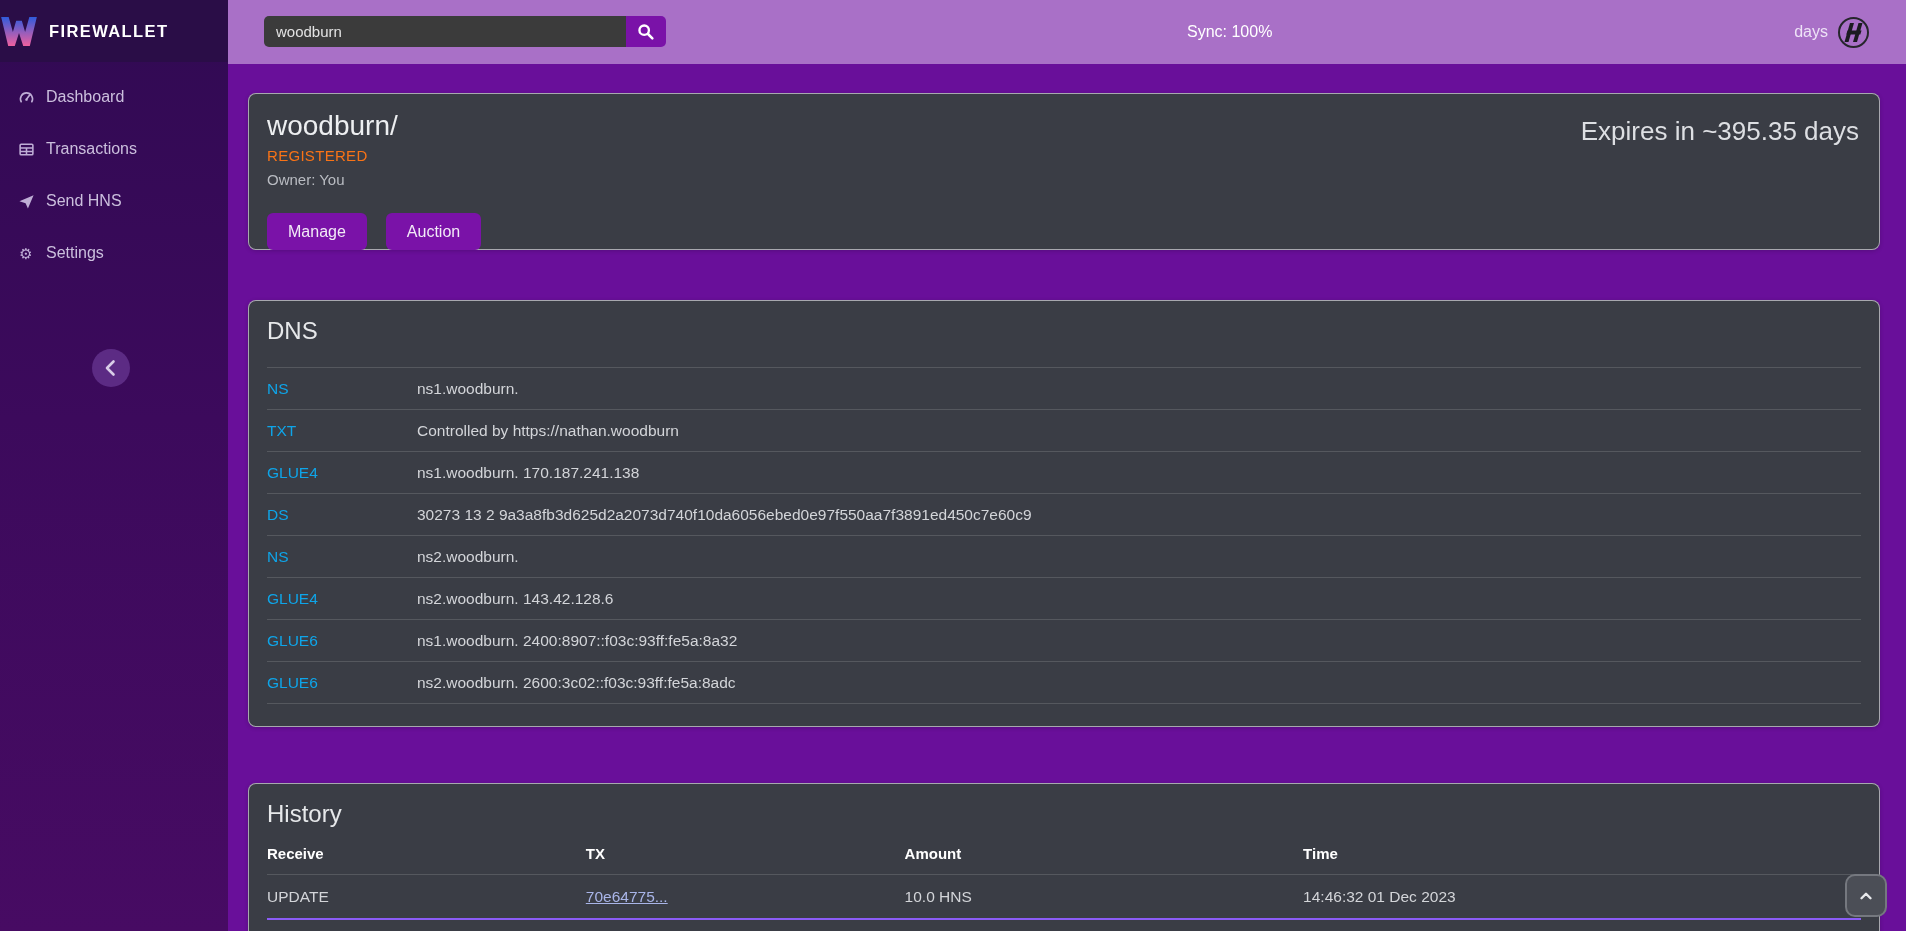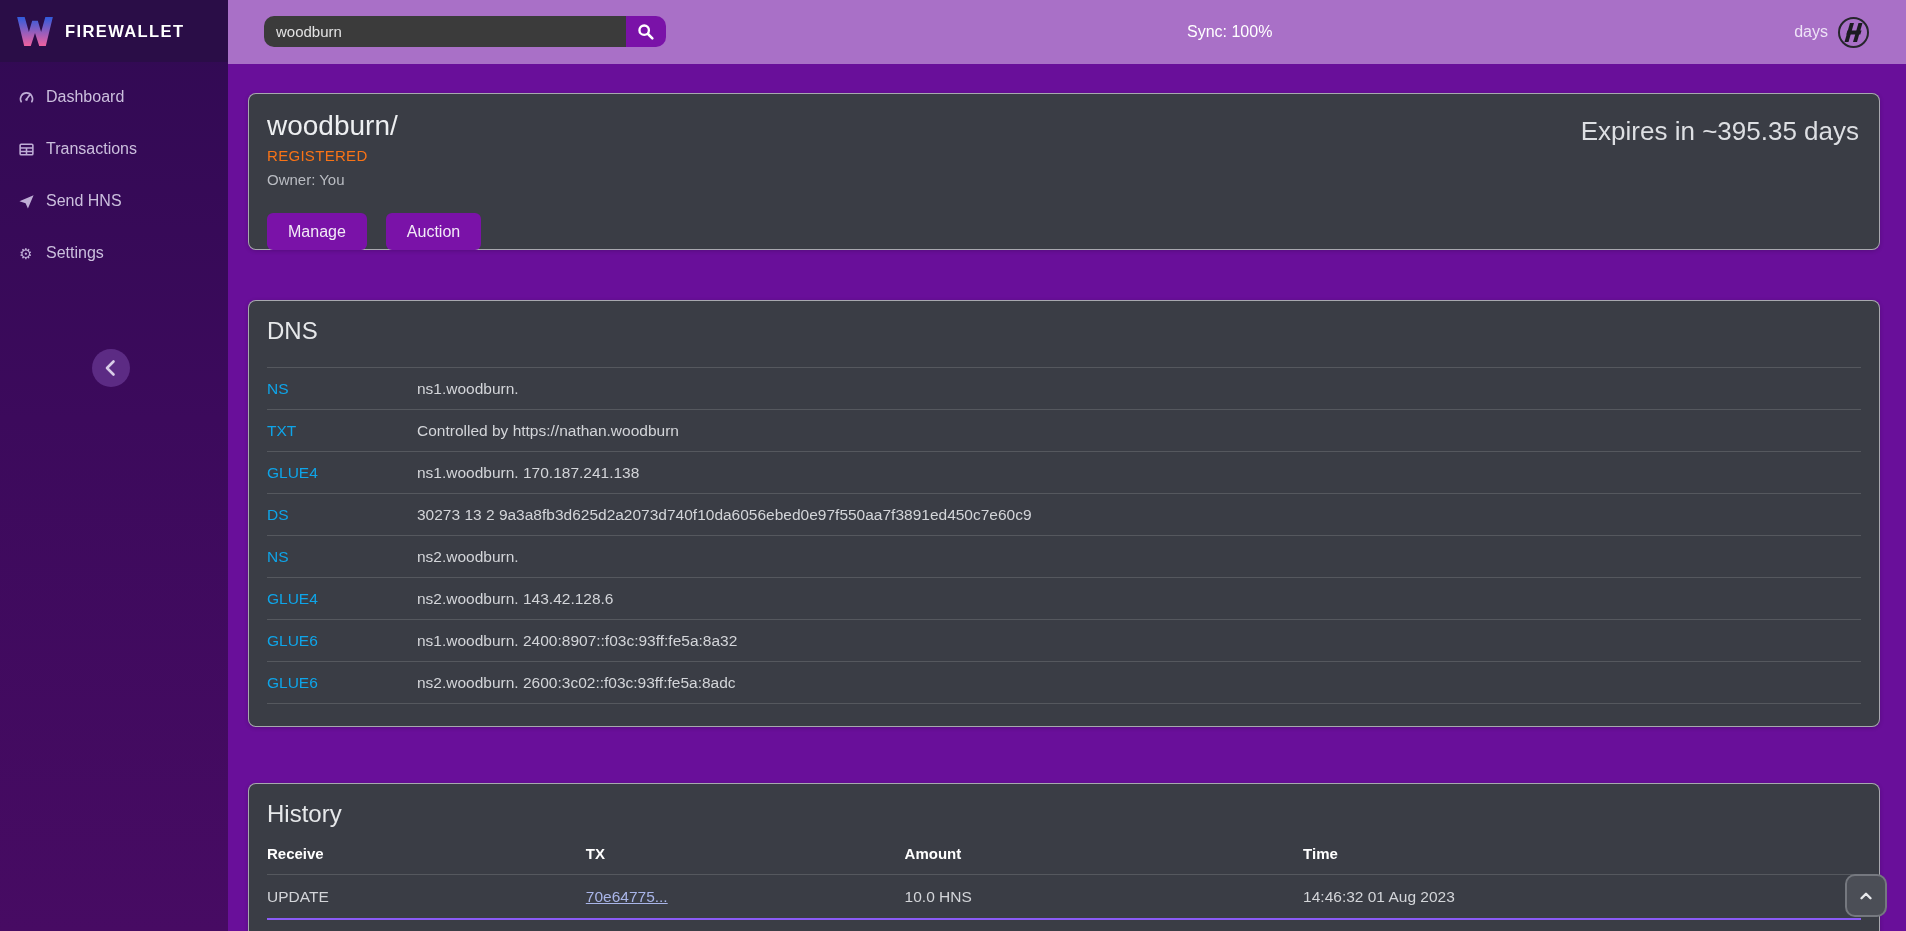--- a/index.html
+++ b/index.html
@@ -10,21 +10,21 @@
   }
 
   
   .sidebar {
     position:absolute; left:0; top:0; width:228px; height:931px;
     background:linear-gradient(180deg,#310a53 0%,#3c0a5c 45%,#470b63 100%);
     z-index:5;
   }
   .logo-area {
     height:62px; background:#2a0d47; display:flex; align-items:center;
-    padding-left:16px; gap:11px;
+    gap:11px;
   }
   .brand-name { color:#ffffff; font-weight:bold; font-size:16.5px; letter-spacing:1.4px; }
   .nav { margin-top:9px; }
   .nav-item {
     height:52px; display:flex; align-items:center; gap:11px; padding-left:17px;
     color:#cbbfdd; font-size:16px; cursor:pointer;
   }
   .nav-item .icn { width:18px; height:18px; display:flex; align-items:center; justify-content:center; color:#bfaed6; }
   .nav-item .icn svg { display:block; }
   .gear-glyph { font-size:15px; line-height:1; color:#bfaed6; }
@@ -34,21 +34,21 @@
     justify-content:center; cursor:pointer;
   }
 
   
   .topbar {
     position:absolute; left:228px; top:0; right:0; height:64px;
     background:#a970c7; z-index:4;
   }
   .search-box {
     position:absolute; left:36px; top:16px; width:402px; height:31px;
-    display:flex; border-radius:10px; overflow:hidden;
+    display:flex; border-radius:5px; overflow:hidden;
   }
   .search-input {
     flex:1; background:#3b3b3b; border:none; outline:none; color:#e3e3e3;
     font-size:15px; padding:0 12px; font-family:inherit;
   }
   .search-btn {
     width:40px; background:#7a12a8; border:none; display:flex;
     align-items:center; justify-content:center; cursor:pointer;
   }
   .sync {
@@ -257,21 +257,21 @@
       <div class="hist-header">
         <span class="hc1">Receive</span>
         <span class="hc2">TX</span>
         <span class="hc3">Amount</span>
         <span class="hc4">Time</span>
       </div>
       <div class="hist-row">
         <span class="hc1">UPDATE</span>
         <span class="hc2"><a class="tx-link">70e64775...</a></span>
         <span class="hc3">10.0 HNS</span>
-        <span class="hc4">14:46:32 01 Aug 2023</span>
+        <span class="hc4">14:46:32 01 Dec 2023</span>
       </div>
       <div class="hist-row">
         
         
         
         
       </div>
     </div>
   </div>
 </div>

